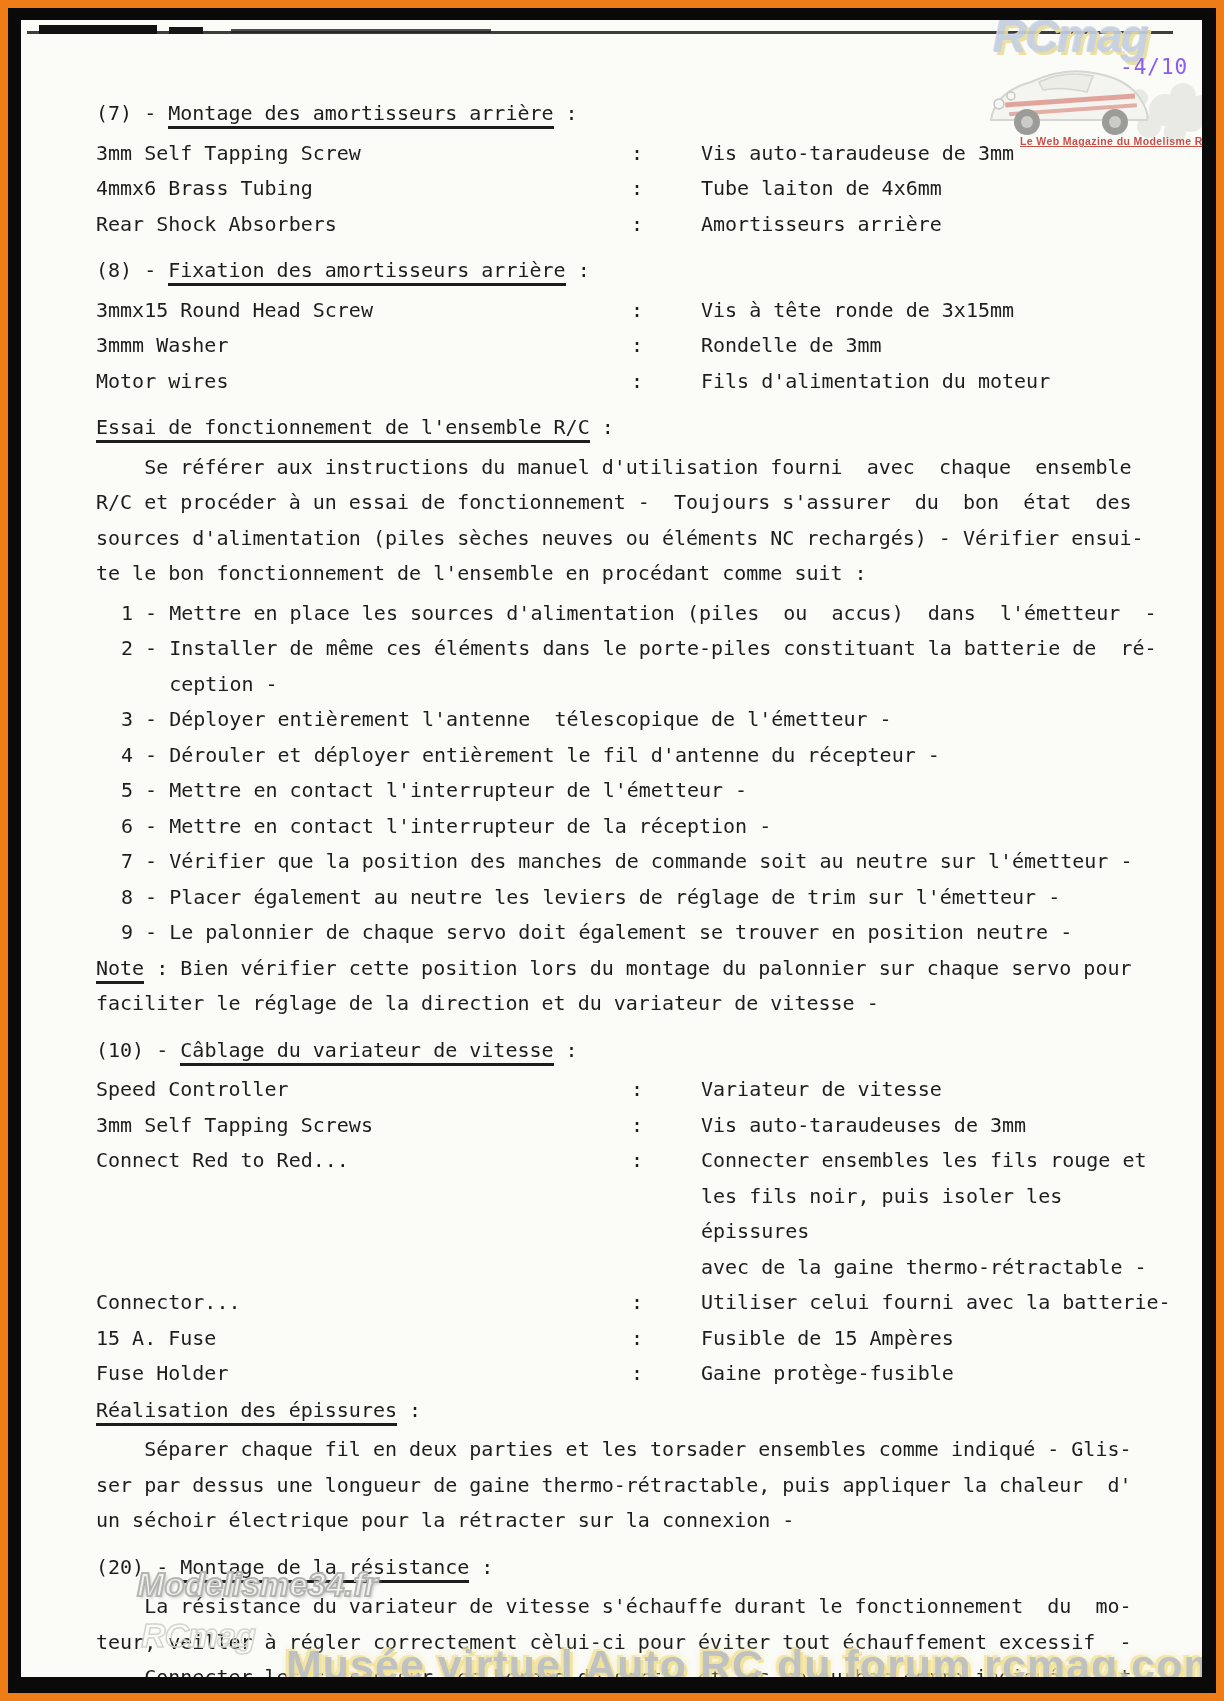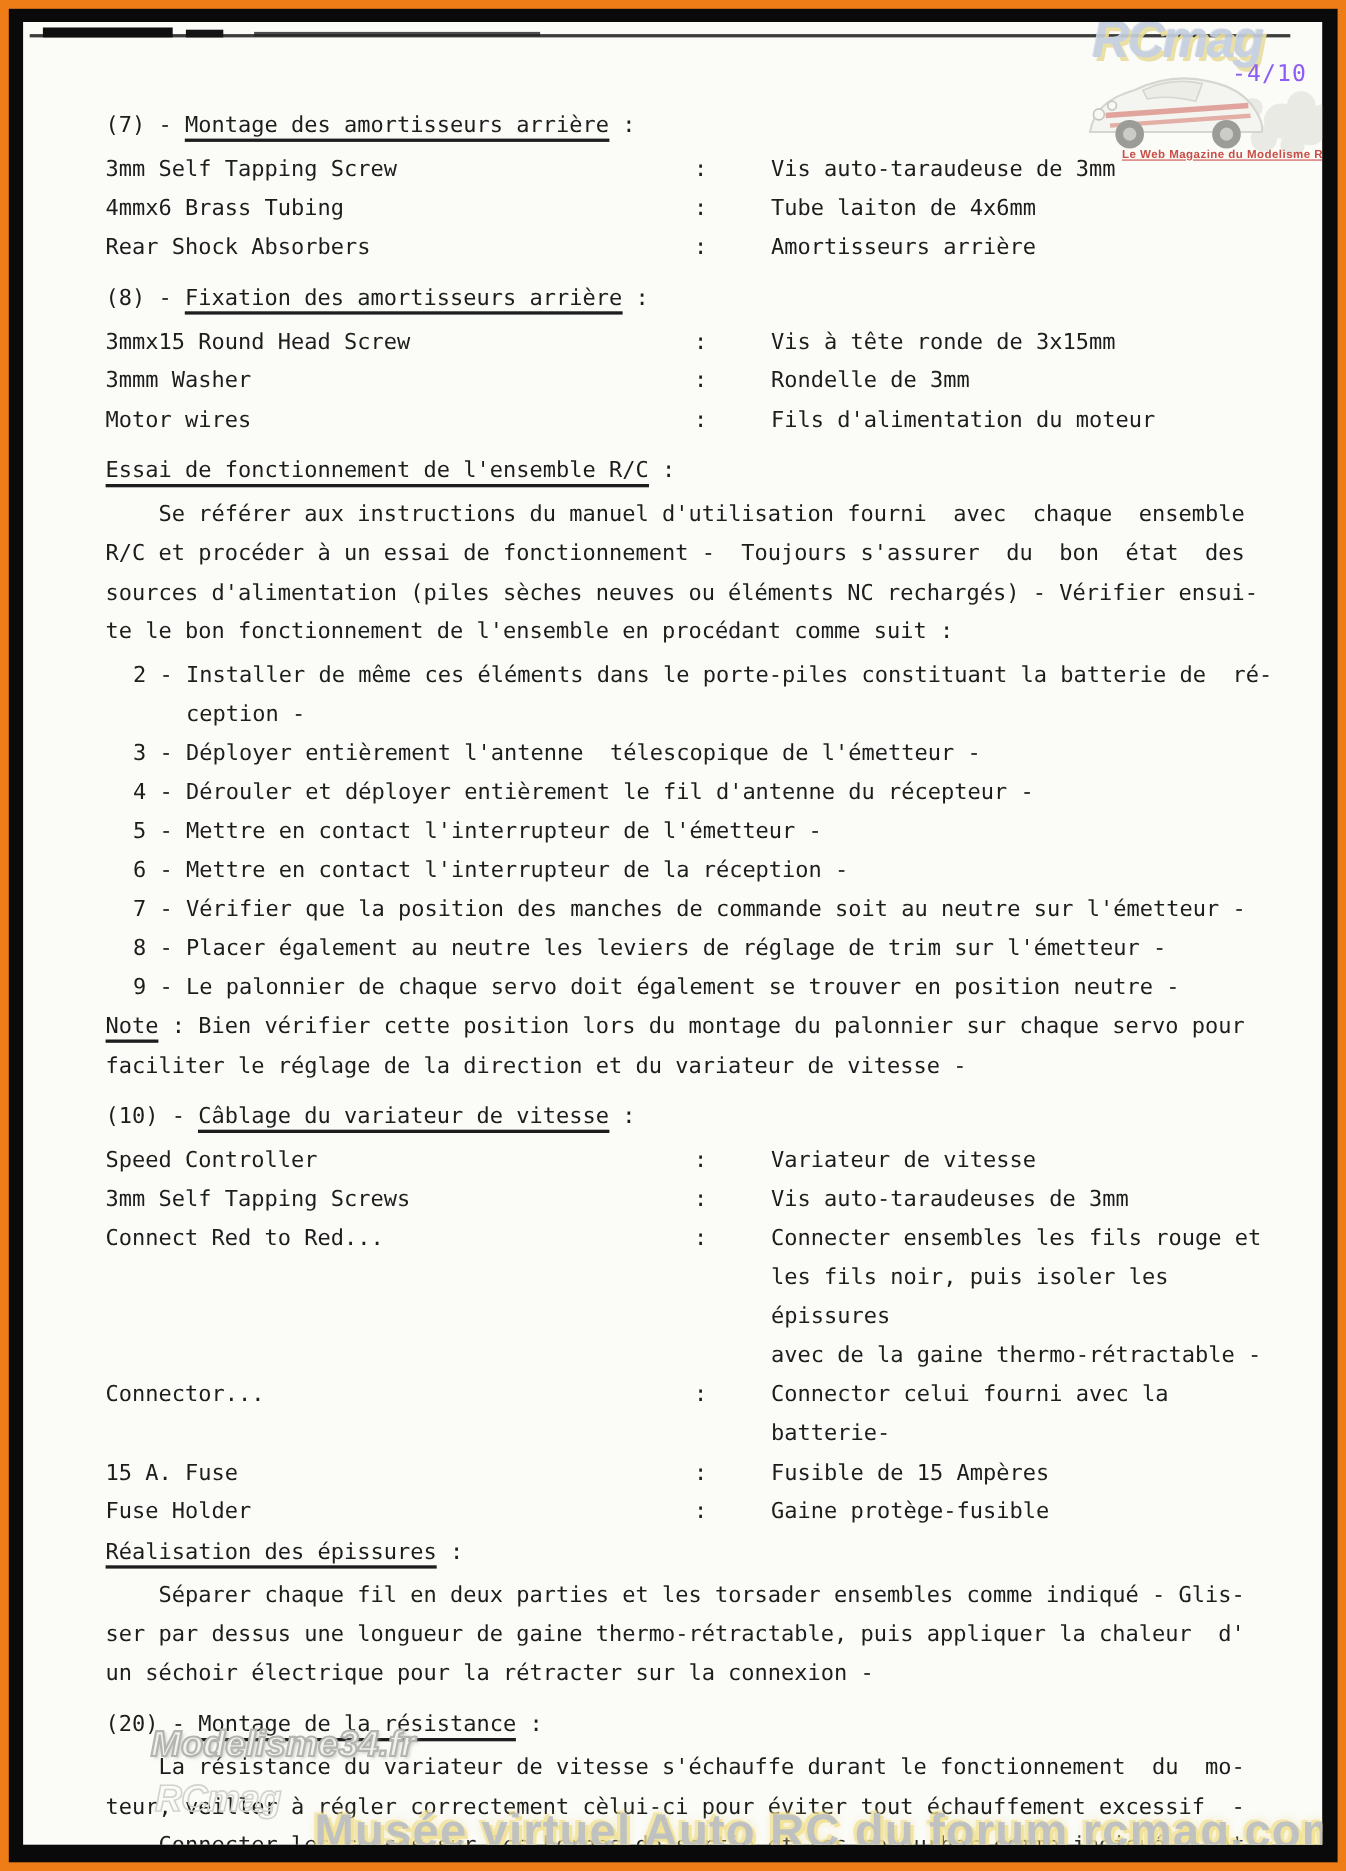--- a/index.html
+++ b/index.html
@@ -152,20 +152,21 @@
           <div class="def-colon">:</div>
           <div class="def-fr">Fils d'alimentation du moteur</div>
         </div>
 
       <div class="sec-head"><span class="u">Essai de fonctionnement de l'ensemble R/C</span><span> :</span></div>
       <div class="para">    Se référer aux instructions du manuel d'utilisation fourni  avec  chaque  ensemble
 R/C et procéder à un essai de fonctionnement -  Toujours s'assurer  du  bon  état  des
 sources d'alimentation (piles sèches neuves ou éléments NC rechargés) - Vérifier ensui-
 te le bon fonctionnement de l'ensemble en procédant comme suit :</div>
       <div class="items">
+        <div class="item">1 - Mettre en place les sources d'alimentation (piles  ou  accus)  dans  l'émetteur  -</div>
         <div class="item">2 - Installer de même ces éléments dans le porte-piles constituant la batterie de  ré-
     ception -</div>
         <div class="item">3 - Déployer entièrement l'antenne  télescopique de l'émetteur -</div>
         <div class="item">4 - Dérouler et déployer entièrement le fil d'antenne du récepteur -</div>
         <div class="item">5 - Mettre en contact l'interrupteur de l'émetteur -</div>
         <div class="item">6 - Mettre en contact l'interrupteur de la réception -</div>
         <div class="item">7 - Vérifier que la position des manches de commande soit au neutre sur l'émetteur -</div>
         <div class="item">8 - Placer également au neutre les leviers de réglage de trim sur l'émetteur -</div>
         <div class="item">9 - Le palonnier de chaque servo doit également se trouver en position neutre -</div>
       </div>
@@ -187,21 +188,21 @@
       <div class="def-row">
           <div class="def-en">Connect Red to Red...</div>
           <div class="def-colon">:</div>
           <div class="def-fr">Connecter ensembles les fils rouge et
 les fils noir, puis isoler les épissures
 avec de la gaine thermo-rétractable -</div>
         </div>
       <div class="def-row">
           <div class="def-en">Connector...</div>
           <div class="def-colon">:</div>
-          <div class="def-fr">Connector celui fourni avec la batterie-</div>
+          <div class="def-fr">Utiliser celui fourni avec la batterie-</div>
         </div>
       <div class="def-row">
           <div class="def-en">15 A. Fuse</div>
           <div class="def-colon">:</div>
           <div class="def-fr">Fusible de 15 Ampères</div>
         </div>
       <div class="def-row">
           <div class="def-en">Fuse Holder</div>
           <div class="def-colon">:</div>
           <div class="def-fr">Gaine protège-fusible</div>

